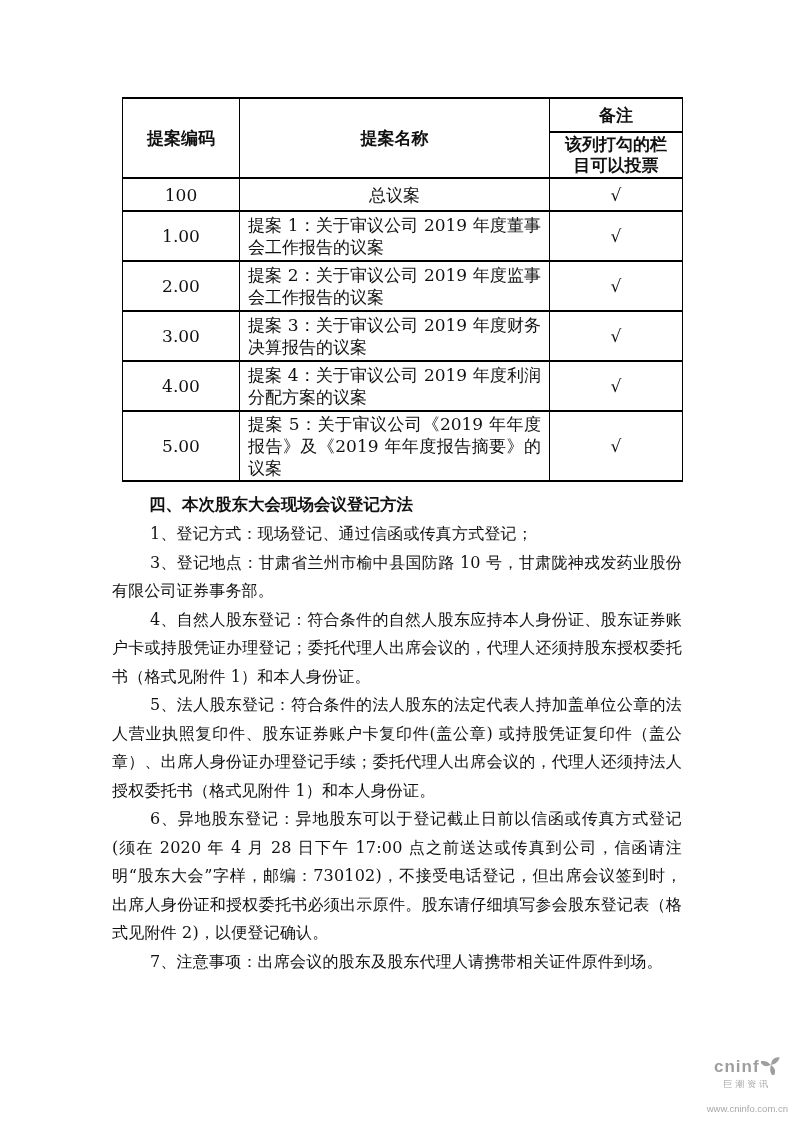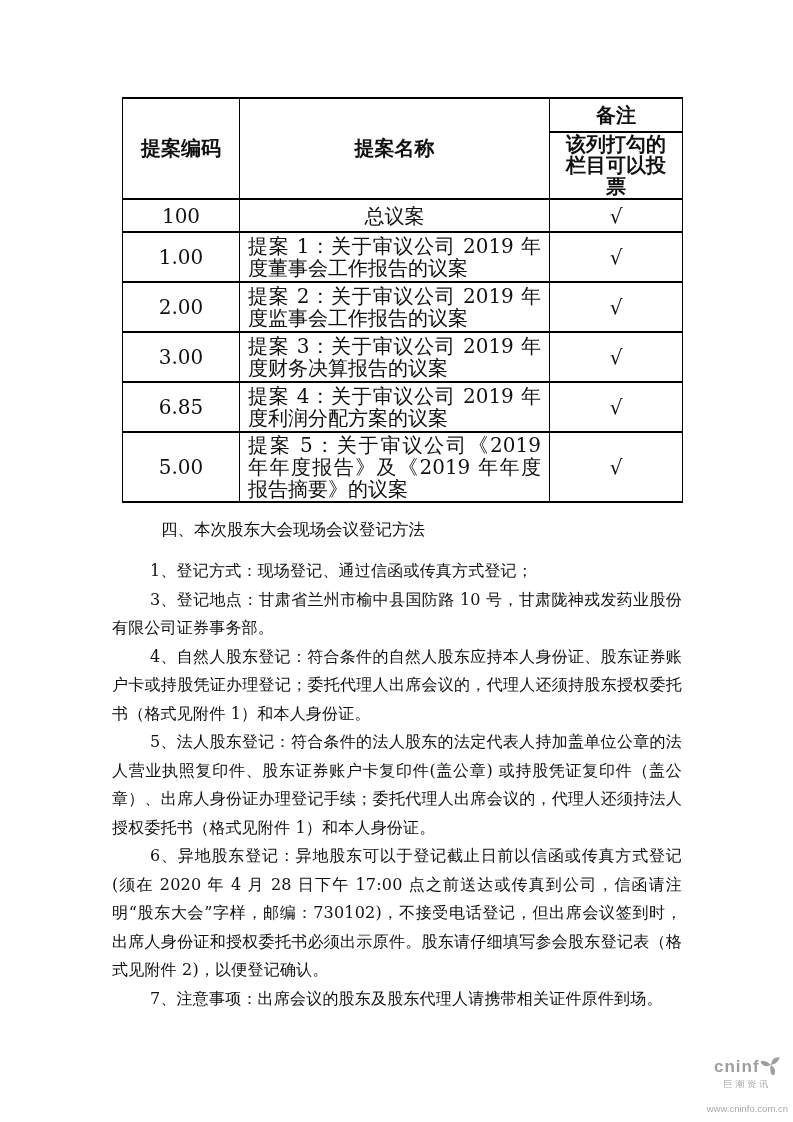--- a/index.html
+++ b/index.html
@@ -26,41 +26,41 @@
     margin-left:10px;
   }
   table.proposals col.c-code { width:117px; }
   table.proposals col.c-name { width:310px; }
   table.proposals col.c-check { width:133px; }
   table.proposals th, table.proposals td {
     border:1px solid #000;
     border-top-width:2px;
     border-bottom-width:2px;
     padding:1px 8px;
-    font-size:20px;
+    font-size:17px;
     vertical-align:middle;
   }
   table.proposals th { font-weight:bold; text-align:center; }
   th.remark-top { height:30px; border-bottom:4px double #000; }
   th.remark-sub { line-height:21px; height:42px; padding:1px 5px; }
   th.h-rowspan { height:76px; }
   td.code-cell  { text-align:center; font-size:15px; }
   td.name-cell  { text-align:justify; line-height:22px; padding:2px 9px; }
   td.name-cell.center { text-align:center; }
   td.check-cell { text-align:center; font-size:14px; }
   tr.r-single td { height:29px; }
   tr.r-double td { height:46px; }
   tr.r-last td   { height:40px; }
 
   
   .body-text { margin-top:8px; }
   .bh {
-    margin:12px;
+    margin:0;
     font-size:16.5px;
-    font-weight:normal;
+    font-weight:bold;
     line-height:30px;
     text-indent:37px;
     font-family:"DejaVu Sans","Liberation Sans",sans-serif;
   }
   .bp {
     margin:0;
     font-size:16px;
     line-height:28.5px;
     text-indent:38px;
     text-align:justify;
@@ -117,21 +117,21 @@
           <td class="code-cell">2.00</td>
           <td class="name-cell">提案 2：关于审议公司 2019 年度监事会工作报告的议案</td>
           <td class="check-cell">√</td>
         </tr>
         <tr class="r-double">
           <td class="code-cell">3.00</td>
           <td class="name-cell">提案 3：关于审议公司 2019 年度财务决算报告的议案</td>
           <td class="check-cell">√</td>
         </tr>
         <tr class="r-double">
-          <td class="code-cell">6.85</td>
+          <td class="code-cell">4.00</td>
           <td class="name-cell">提案 4：关于审议公司 2019 年度利润分配方案的议案</td>
           <td class="check-cell">√</td>
         </tr>
         <tr class="r-last">
           <td class="code-cell">5.00</td>
           <td class="name-cell">提案 5：关于审议公司《2019 年年度报告》及《2019 年年度报告摘要》的议案</td>
           <td class="check-cell">√</td>
         </tr>
       </tbody>
     </table>

